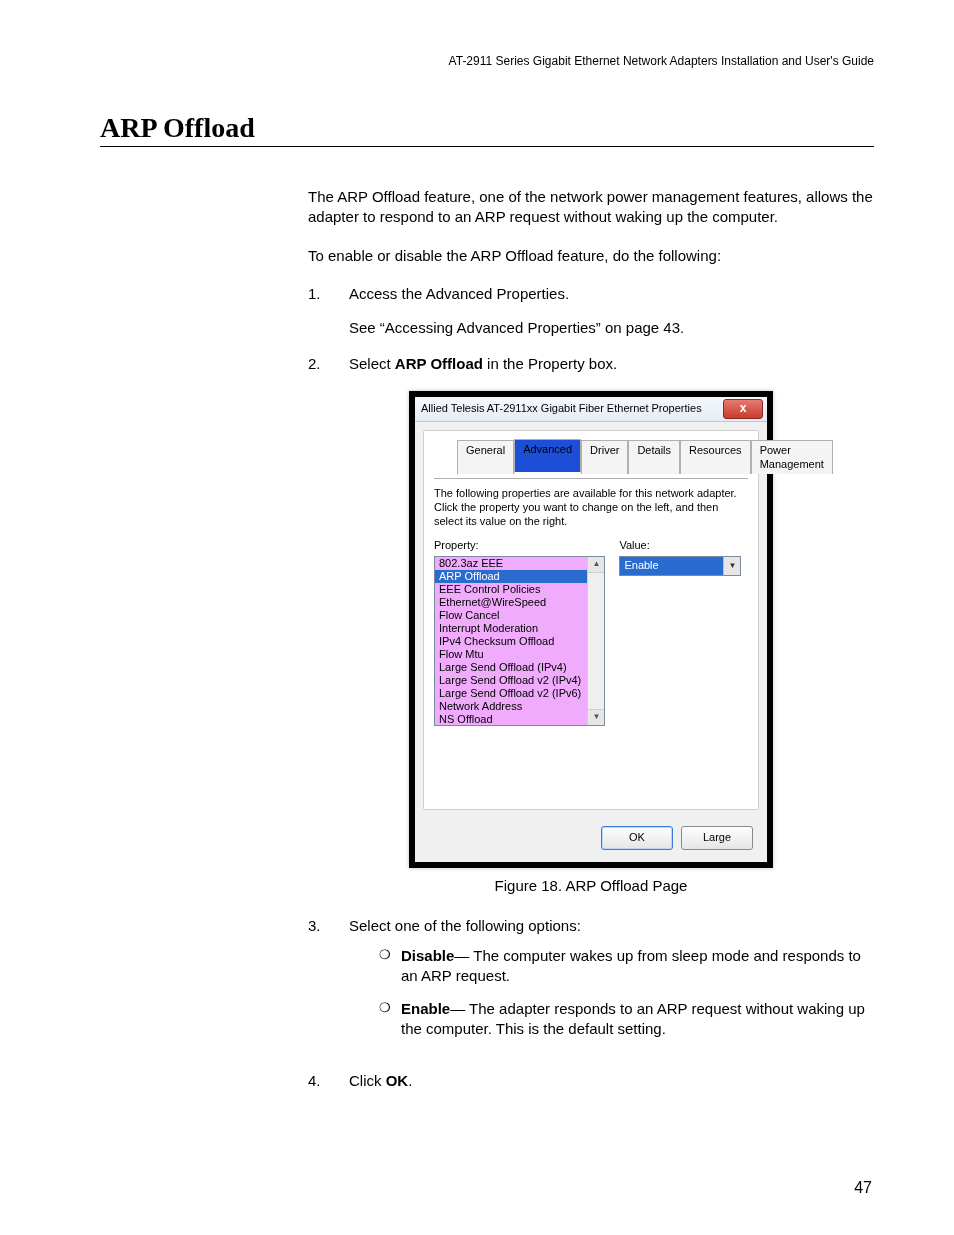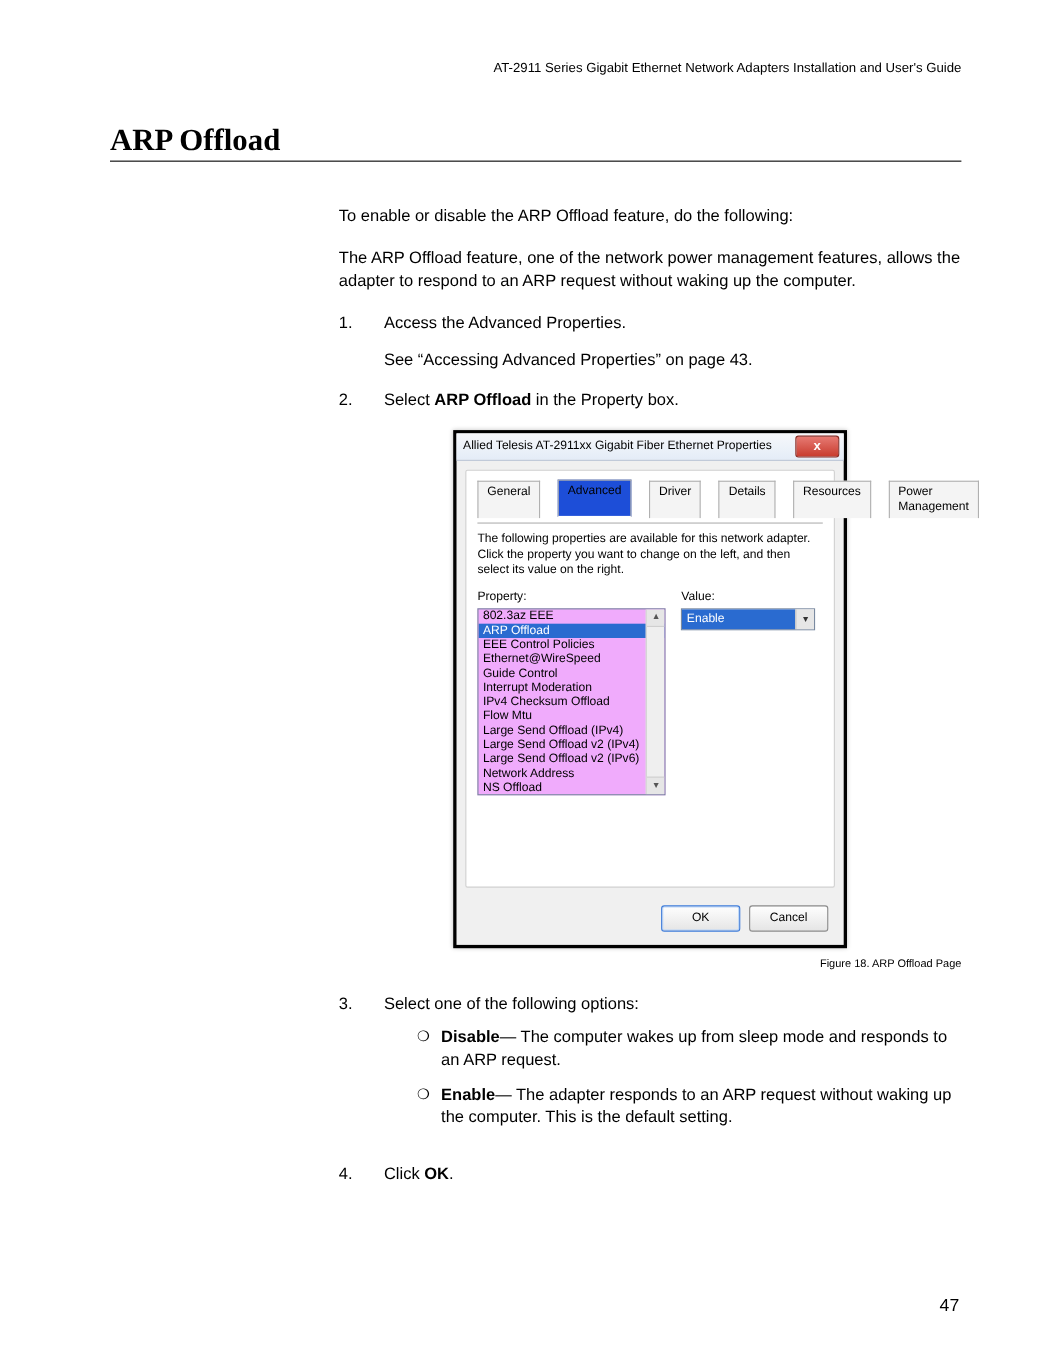--- a/index.html
+++ b/index.html
@@ -43,33 +43,33 @@
   .num-label { width: 30px; flex: none; }
   .num-body { flex: 1; margin-left: 11px; }
   .sub-para { margin-top: 14px; }
   .bullets { list-style: none; padding: 0; margin: 10px 0 16px 30px; }
   .bullets li { display: flex; margin-bottom: 12px; }
   .bullet-mark {
     width: 22px; flex: none; font-size: 13px; line-height: 1.4;
   }
   .bullet-body { flex: 1; }
   .figure-wrap { display: flex; justify-content: center; margin: 16px 0 8px 0; }
-  .figure-caption { text-align: right; font-size: 10px; margin: 6px 0 20px 0; }
+  .figure-caption { text-align: center; font-size: 15px; margin: 6px 0 20px 0; }
   .page-num {
     position: absolute;
     bottom: 38px;
     right: 82px;
     font-size: 16px;
   }
   b { font-weight: bold; }
 
   
   .dialog {
     width: 352px;
-    border: 3px solid #000000;
+    border: 6px solid #000000;
     background: #f0f0f0;
     font-size: 11px;
     font-family: Tahoma, Arial, sans-serif;
     box-shadow: 0 0 4px rgba(0,0,0,.25);
   }
   .titlebar {
     display: flex; align-items: center;
     background: linear-gradient(#f6f8fb,#e4ecf7);
     border-bottom: 1px solid #bcc6d6;
     height: 24px;
@@ -88,21 +88,21 @@
   }
   .dialog-inner {
     margin: 8px;
     background: #fff;
     border: 1px solid #d0d0d0;
     border-radius: 2px;
     padding: 8px 10px 10px 10px;
     min-height: 360px;
     position: relative;
   }
-  .tabs { display: flex; gap: 16px; margin-bottom: 6px; }
+  .tabs { display: flex; gap: 0; margin-bottom: 6px; margin-left: 23px; }
   .tab {
     font-size: 11px;
     padding: 2px 8px;
     border: 1px solid #b0b0b0;
     border-bottom: none;
     background: #f4f4f4;
     position: relative;
     top: 1px;
   }
   .tab.active {
@@ -172,22 +172,22 @@
 <body>
 
 <div class="page">
 
   <div class="running-header">AT-2911 Series Gigabit Ethernet Network Adapters Installation and User's Guide</div>
 
   <div class="section-title">ARP Offload</div>
 
   <div class="body-col">
 
+    <p class="para">The ARP Offload feature, one of the network power management features, allows the adapter to respond to an ARP request without waking up the computer.</p>
     <p class="para">To enable or disable the ARP Offload feature, do the following:</p>
-    <p class="para">The ARP Offload feature, one of the network power management features, allows the adapter to respond to an ARP request without waking up the computer.</p>
 
     <ol class="numlist">
       <li>
         <div class="num-row">
           <div class="num-label">1.</div>
           <div class="num-body">
             <span>Access the Advanced Properties.</span>
             <div class="sub-para">See “Accessing Advanced Properties” on page 43.</div>
           </div>
         </div>
@@ -221,21 +221,21 @@
           <div class="instr">The following properties are available for this network adapter. Click the property you want to change on the left, and then select its value on the right.</div>
           <div class="prop-row">
             <div class="prop-col" style="flex:1.2">
               <div class="prop-label">Property:</div>
               <div class="listbox">
                 <div class="listbox-inner" id="listbox-inner">
                     <div class="list-item">802.3az EEE</div>
                     <div class="list-item selected">ARP Offload</div>
                     <div class="list-item">EEE Control Policies</div>
                     <div class="list-item">Ethernet@WireSpeed</div>
-                    <div class="list-item">Guide Control</div>
+                    <div class="list-item">Flow Cancel</div>
                     <div class="list-item">Interrupt Moderation</div>
                     <div class="list-item">IPv4 Checksum Offload</div>
                     <div class="list-item">Flow Mtu</div>
                     <div class="list-item">Large Send Offload (IPv4)</div>
                     <div class="list-item">Large Send Offload v2 (IPv4)</div>
                     <div class="list-item">Large Send Offload v2 (IPv6)</div>
                     <div class="list-item">Network Address</div>
                     <div class="list-item">NS Offload</div>
                   </div>
                 <div class="scroll-imit">
@@ -248,21 +248,21 @@
               <div class="prop-label">Value:</div>
               <div class="combo">
                 <div class="combo-text">Enable</div>
                 <div class="combo-arrow">▼</div>
               </div>
             </div>
           </div>
         </div>
         <div class="dlg-footer">
           <div class="dlg-btn default">OK</div>
-          <div class="dlg-btn">Cancel</div>
+          <div class="dlg-btn">Large</div>
         </div>
       </div>
     </div>
 
     <div class="figure-caption">Figure 18. ARP Offload Page</div>
 
     <ol class="numlist">
       <li>
         <div class="num-row">
           <div class="num-label">3.</div>

